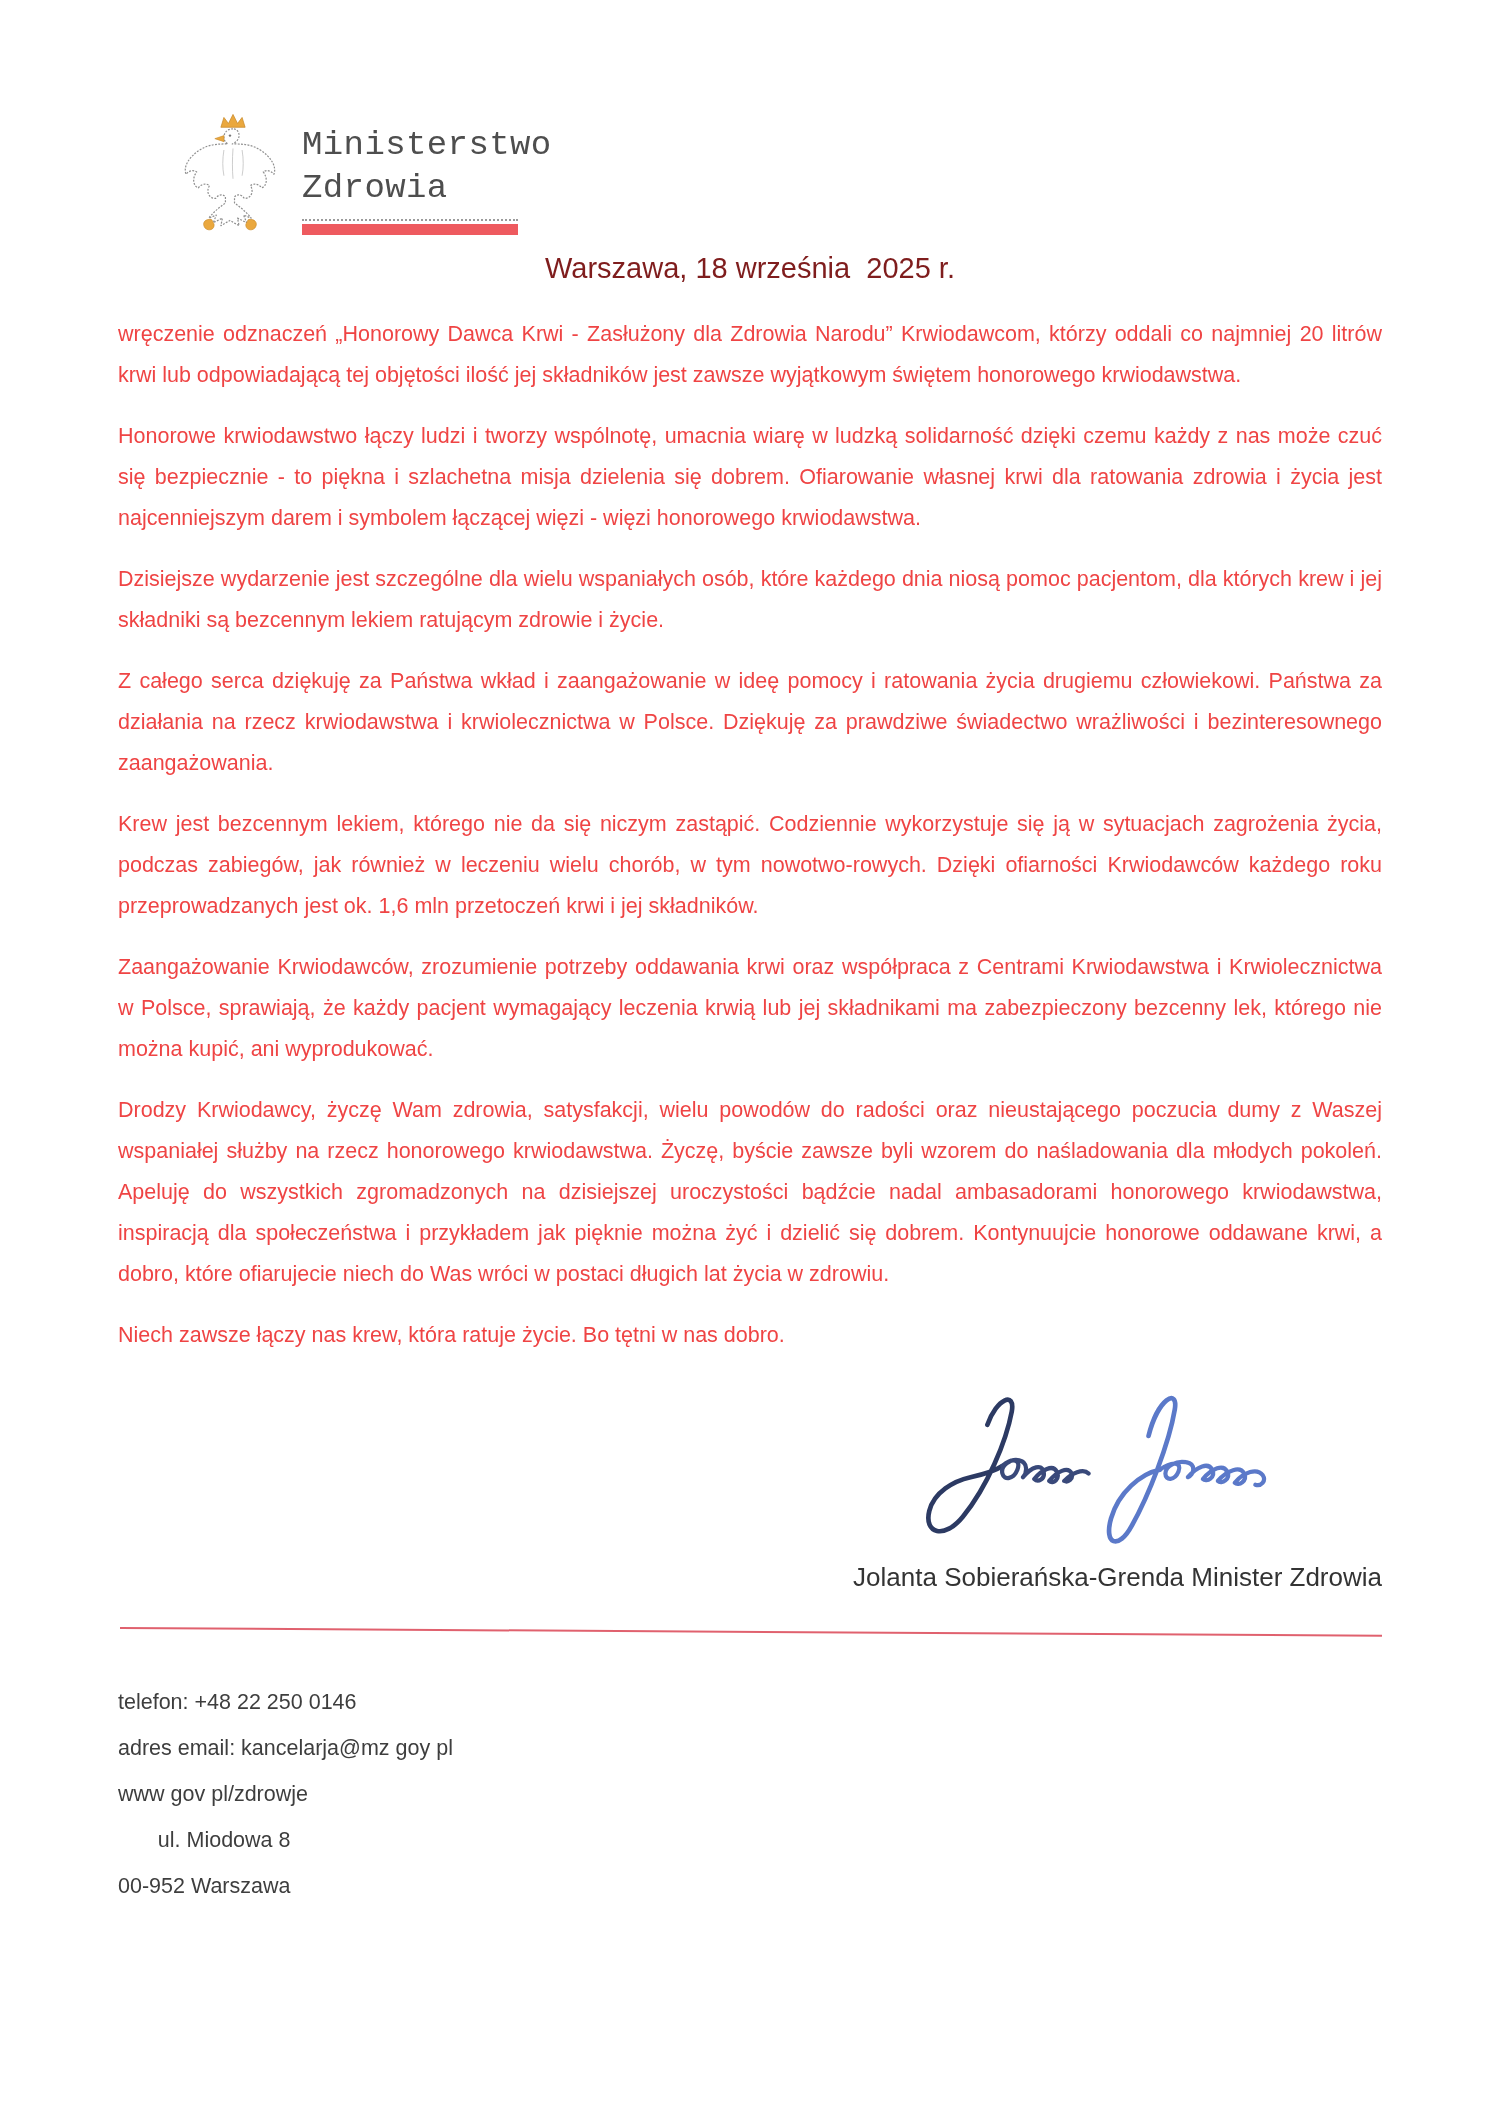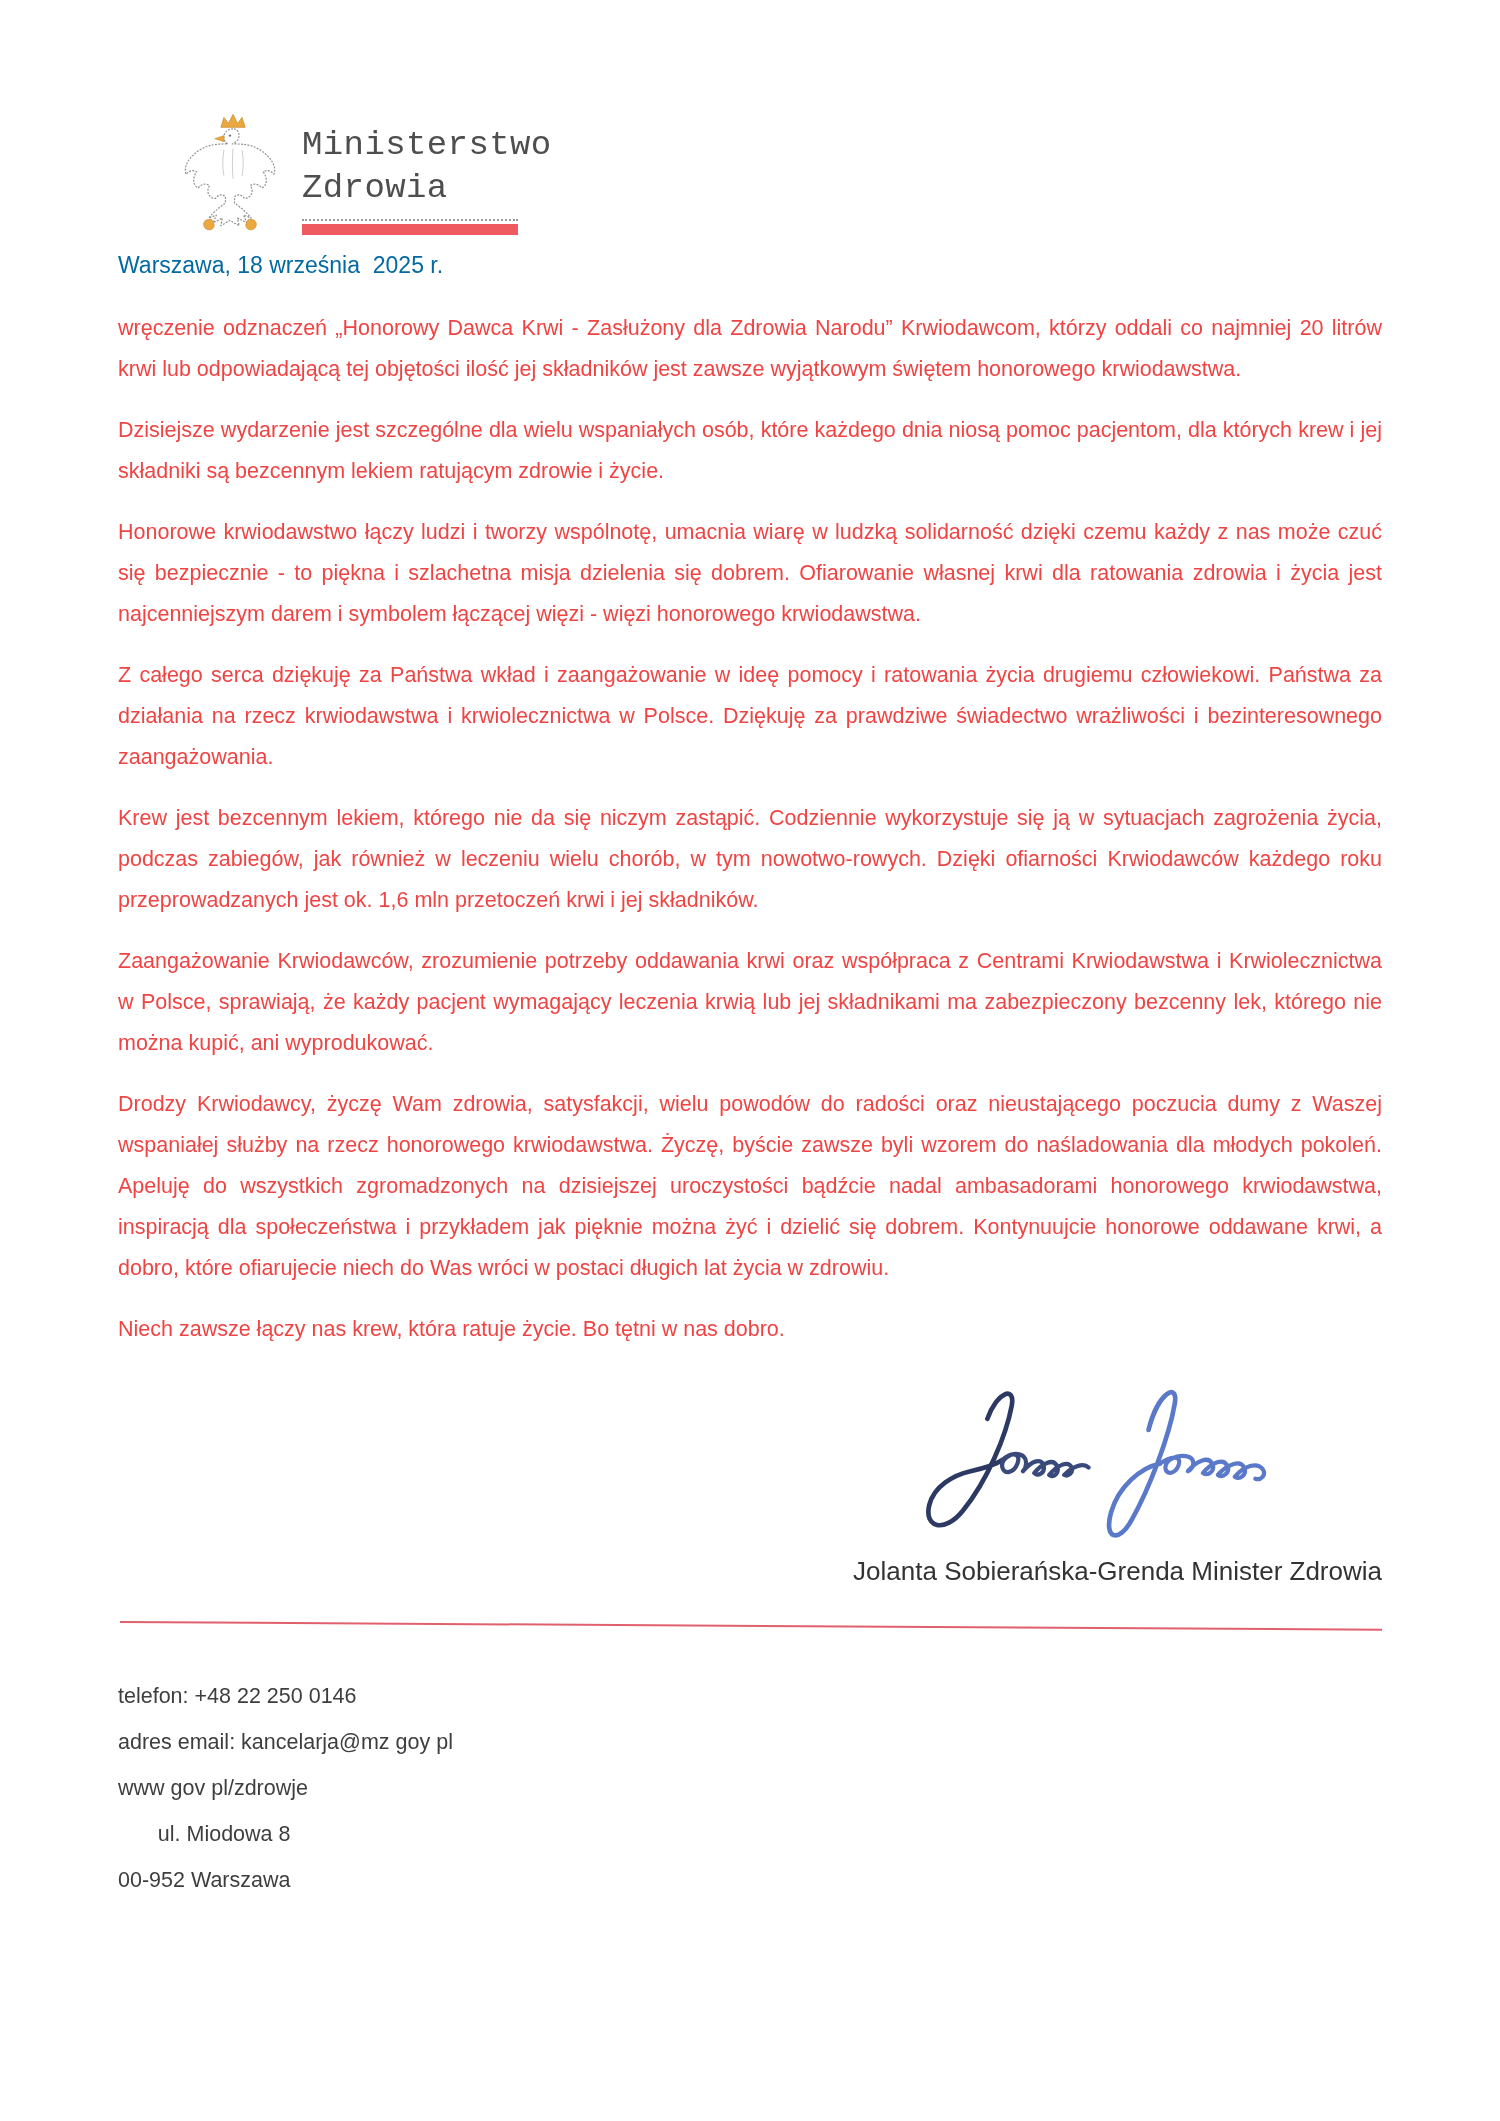--- a/index.html
+++ b/index.html
@@ -42,23 +42,23 @@
   }
   .logo-bar {
     width: 216px;
     height: 11px;
     background: #ee5a5f;
     margin-top: 3px;
   }
   
   .date-line {
     margin-top: 6px;
-    text-align: left;
-    font-size: 23px;
-    color: #0369a1;
+    text-align: center;
+    font-size: 29px;
+    color: #7f1d1d;
     white-space: pre;
   }
   .salutation {
     margin-top: 46px;
     font-size: 22px;
     font-weight: 700;
     font-style: italic;
     color: #2f2f2f;
   }
   .body-text p {
@@ -137,22 +137,22 @@
       <div class="logo-dotted"></div>
       <div class="logo-bar"></div>
     </div>
   </div>
 
   <div class="date-line">Warszawa, 18 września  2025 r.</div>
 
 
   <div class="body-text">
     <p>wręczenie odznaczeń „Honorowy Dawca Krwi - Zasłużony dla Zdrowia Narodu” Krwiodawcom, którzy oddali co najmniej 20 litrów krwi lub odpowiadającą tej objętości ilość jej składników jest zawsze wyjątkowym świętem honorowego krwiodawstwa.</p>
+    <p>Honorowe krwiodawstwo łączy ludzi i tworzy wspólnotę, umacnia wiarę w ludzką solidarność dzięki czemu każdy z nas może czuć się bezpiecznie - to piękna  i szlachetna misja dzielenia się dobrem. Ofiarowanie własnej krwi dla ratowania zdrowia i życia jest najcenniejszym darem i symbolem łączącej więzi - więzi honorowego krwiodawstwa.</p>
     <p>Dzisiejsze wydarzenie jest szczególne dla wielu wspaniałych osób, które każdego dnia niosą pomoc pacjentom, dla których krew i jej składniki są bezcennym lekiem ratującym zdrowie i życie.</p>
-    <p>Honorowe krwiodawstwo łączy ludzi i tworzy wspólnotę, umacnia wiarę w ludzką solidarność dzięki czemu każdy z nas może czuć się bezpiecznie - to piękna  i szlachetna misja dzielenia się dobrem. Ofiarowanie własnej krwi dla ratowania zdrowia i życia jest najcenniejszym darem i symbolem łączącej więzi - więzi honorowego krwiodawstwa.</p>
     <p>Z całego serca dziękuję za Państwa wkład i zaangażowanie w ideę pomocy  i ratowania życia drugiemu człowiekowi. Państwa za działania na rzecz krwiodawstwa i krwiolecznictwa w Polsce. Dziękuję za prawdziwe świadectwo wrażliwości i bezinteresownego zaangażowania.</p>
     <p>Krew jest bezcennym lekiem, którego nie da się niczym zastąpić. Codziennie wykorzystuje się ją w sytuacjach zagrożenia życia, podczas zabiegów, jak również w leczeniu wielu chorób, w tym nowotwo-rowych. Dzięki ofiarności Krwiodawców każdego roku przeprowadzanych jest ok. 1,6 mln przetoczeń krwi i jej składników.</p>
     <p>Zaangażowanie Krwiodawców, zrozumienie potrzeby oddawania krwi oraz współpraca z Centrami Krwiodawstwa i Krwiolecznictwa w Polsce, sprawiają, że każdy pacjent wymagający leczenia krwią lub jej składnikami ma zabezpieczony bezcenny lek, którego nie można kupić, ani wyprodukować.</p>
     <p>Drodzy Krwiodawcy, życzę Wam zdrowia, satysfakcji, wielu powodów do radości oraz nieustającego poczucia dumy z Waszej wspaniałej służby na rzecz honorowego krwiodawstwa. Życzę, byście zawsze byli wzorem do naśladowania dla młodych pokoleń. Apeluję do wszystkich zgromadzonych na dzisiejszej uroczystości bądźcie nadal ambasadorami honorowego krwiodawstwa, inspiracją dla społeczeństwa i przykładem jak pięknie można żyć i dzielić się dobrem. Kontynuujcie honorowe oddawane krwi, a dobro, które ofiarujecie niech do Was wróci w postaci długich lat życia w zdrowiu.</p>
     <p>Niech zawsze łączy nas krew, która ratuje życie. Bo tętni w nas dobro.</p>
   </div>
 
   <div class="signature-wrap">
     <svg width="470" height="178" viewBox="0 0 470 190" xmlns="http://www.w3.org/2000/svg" aria-hidden="true">
       <g fill="none" stroke-linecap="round" stroke-linejoin="round">

